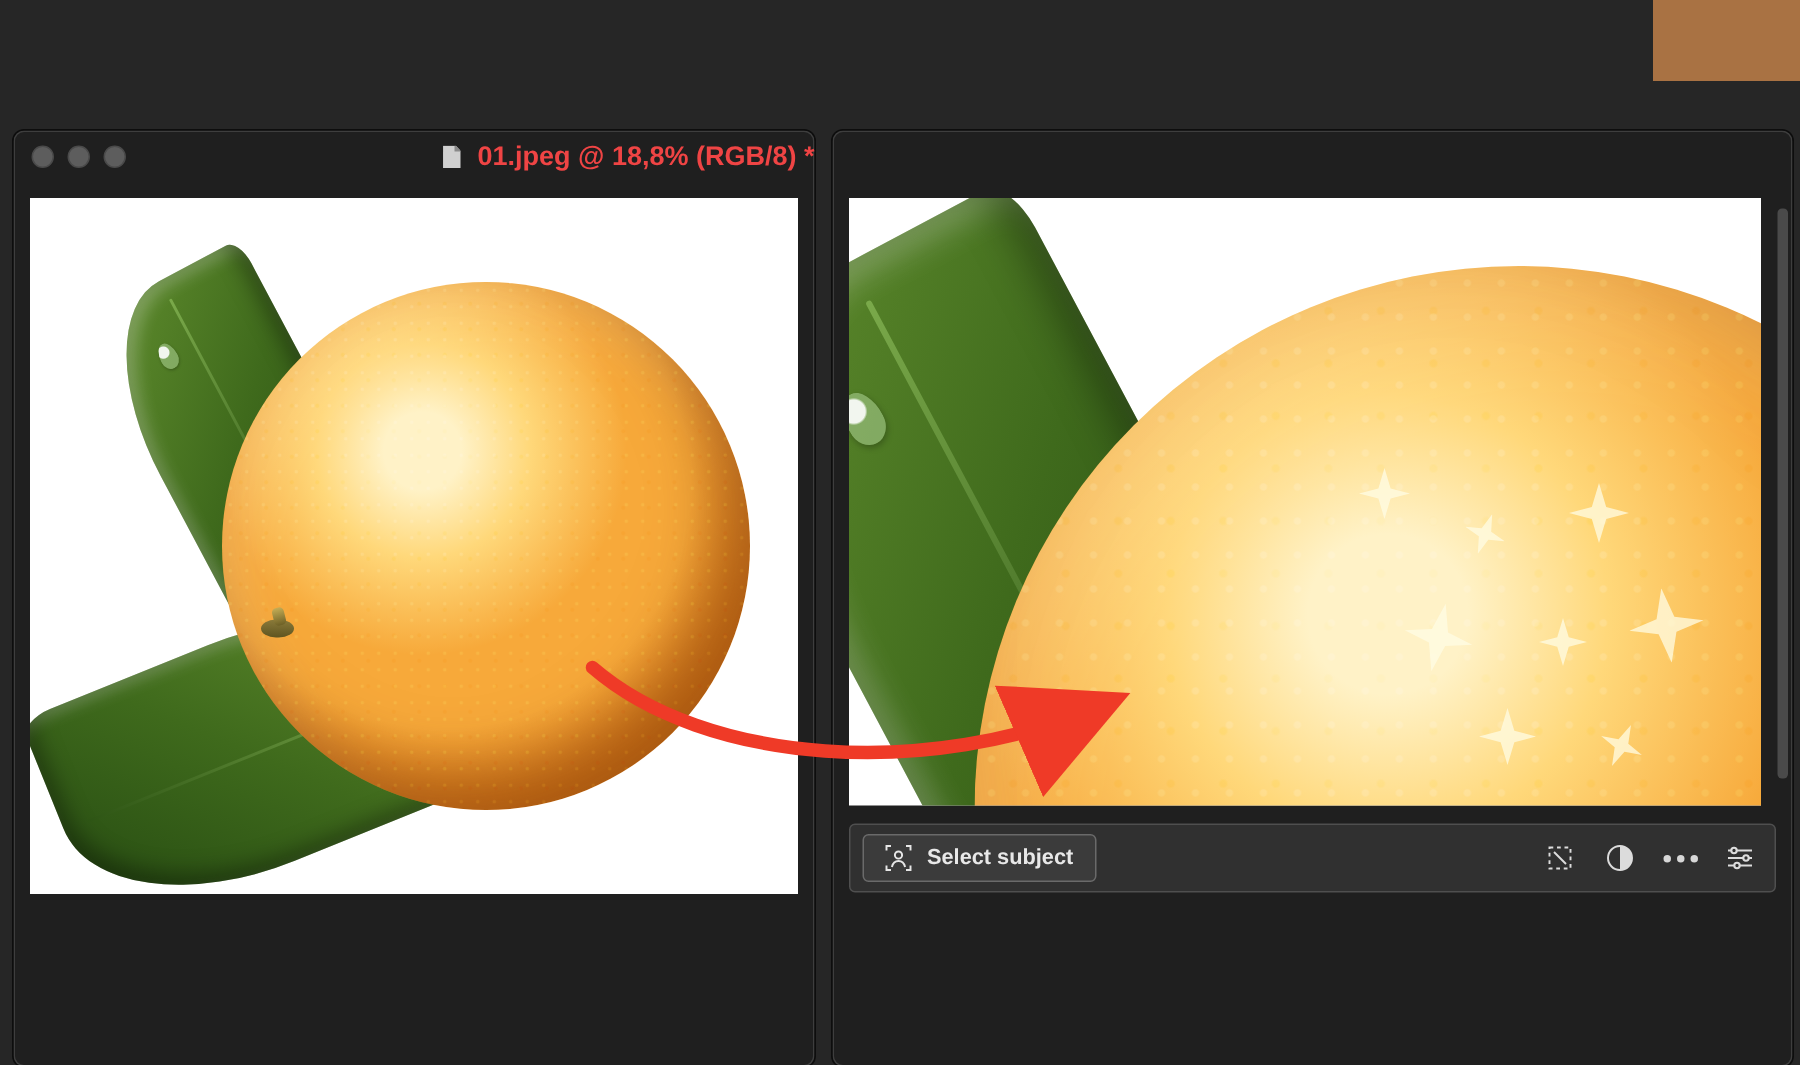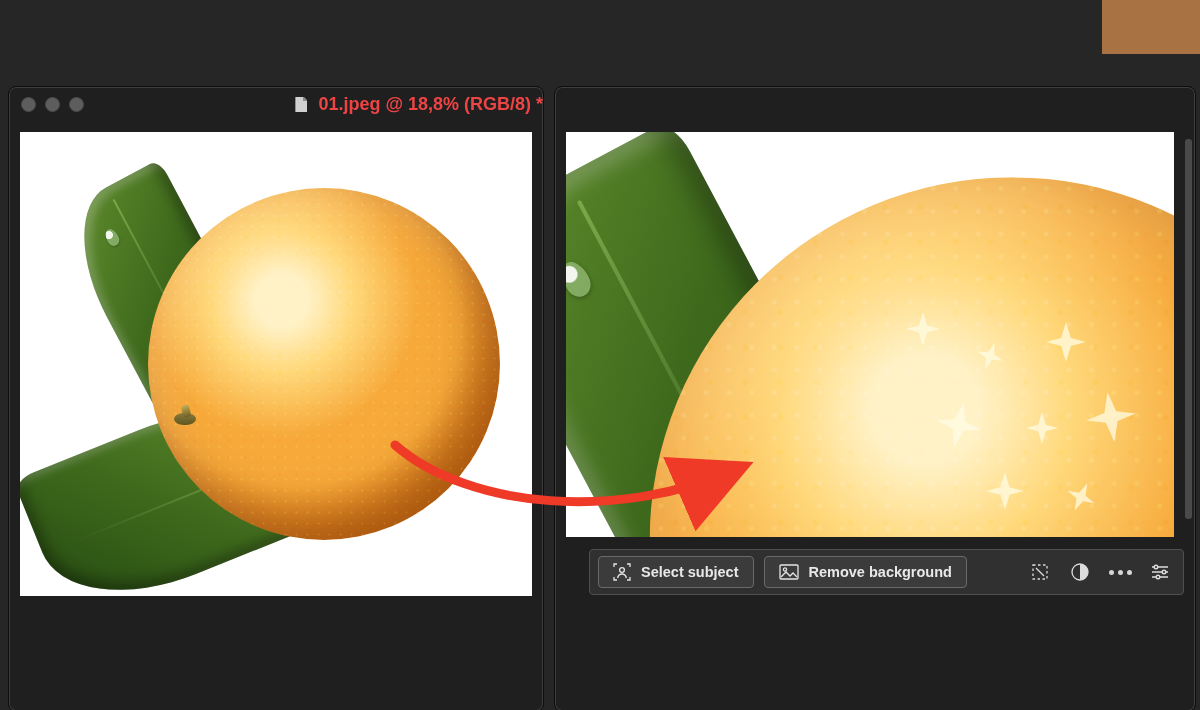--- a/index.html
+++ b/index.html
@@ -53,21 +53,21 @@
   .c2 .art{transform:translate(-180px,-70px) scale(2.06);transform-origin:0 0;}
   .c2 .leaf.a{left:80px;top:42px;width:120px;height:230px;transform:rotate(-28deg);}
   .c2 .leaf.a .drop{left:36px;top:38px;}
   .c2 .orange{left:128px;top:56px;width:352px;height:352px;}
   
   .spark{position:absolute;pointer-events:none;}
   .spark span{position:absolute;background:rgba(255,252,228,0.75);clip-path:polygon(50% 0,62% 40%,100% 50%,62% 60%,50% 100%,38% 60%,0 50%,38% 40%);}
   
   .arrow{position:absolute;left:0;top:0;pointer-events:none;}
   
-  .qbar{position:absolute;left:11px;right:11px;top:462px;height:44px;display:flex;align-items:center;gap:10px;border:1px solid #4f4f4f;border-radius:4px;padding:0 8px;background:#303030;margin-left:23px;}
+  .qbar{position:absolute;left:11px;right:11px;top:462px;height:44px;display:flex;align-items:center;gap:10px;border:1px solid #4f4f4f;border-radius:4px;padding:0 8px;background:#303030;}
   .qbtn{display:flex;align-items:center;gap:10px;height:30px;padding:0 14px;border:1px solid #6a6a6a;border-radius:4px;background:#3b3b3b;color:#e8e8e8;font-size:14.5px;font-weight:600;cursor:pointer;}
   .qicon{display:flex;align-items:center;justify-content:center;width:30px;height:30px;border-radius:4px;color:#dcdcdc;}
   .spacer{flex:1;}
   .dot3{display:flex;gap:4px;}
   .dot3 i{width:5px;height:5px;border-radius:50%;background:#d7d7d7;display:block;}
   
   svg{display:block;}
 </style>
 </head>
 <body>
@@ -133,30 +133,20 @@
       <span>
         <svg width="18" height="18" viewBox="0 0 18 18" fill="none" stroke="#e6e6e6" stroke-width="1.3">
           <path d="M1 4V1h3M14 1h3v3M17 14v3h-3M4 17H1v-3" stroke-dasharray="0"></path>
           <circle cx="9" cy="7" r="2.4"></circle>
           <path d="M4.6 15c.6-2.6 2.2-4 4.4-4s3.8 1.4 4.4 4"></path>
         </svg>
       </span>
       <span>Select subject</span>
     </div>
 
-    <div class="qbtn">
-      <span>
-        <svg width="20" height="16" viewBox="0 0 20 16" fill="none" stroke="#e6e6e6" stroke-width="1.3">
-          <rect x="1" y="1" width="18" height="14" rx="1"></rect>
-          <circle cx="6" cy="5.5" r="1.6"></circle>
-          <path d="M2 13l5-5 4 4 3-3 4 4"></path>
-        </svg>
-      </span>
-      <span>Remove background</span>
-    </div>
 
     <div class="spacer"></div>
 
     <div class="qicon" title="crop">
       <svg width="20" height="20" viewBox="0 0 20 20" fill="none" stroke="#dcdcdc" stroke-width="1.3">
         <rect x="3" y="3" width="14" height="14" stroke-dasharray="2.5 2.5"></rect>
         <path d="M6 6l8 8"></path>
       </svg>
     </div>
 

